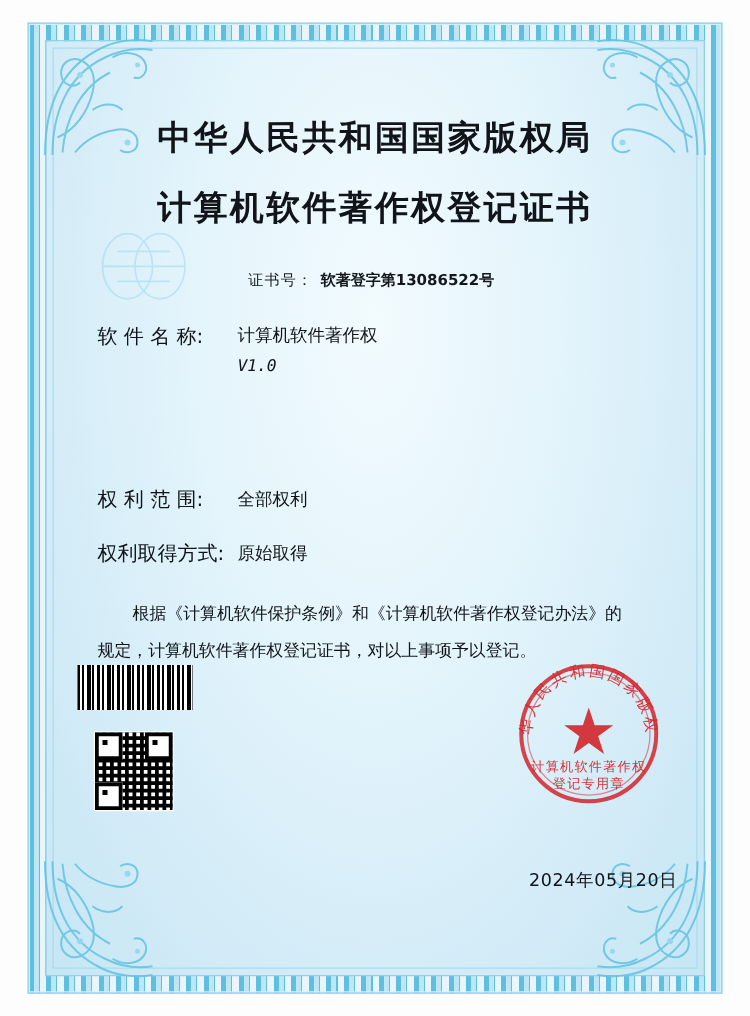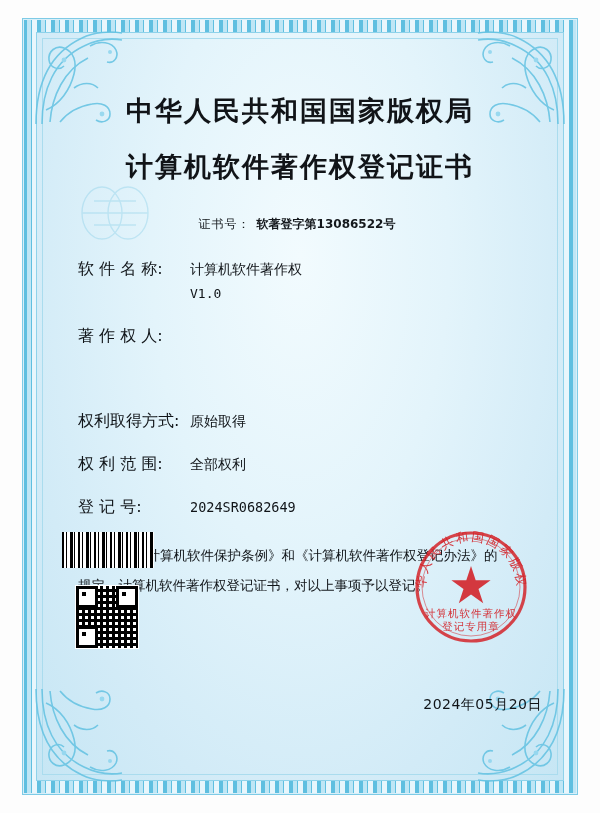--- a/index.html
+++ b/index.html
@@ -144,20 +144,21 @@
     font-size: 14px;
     color: #101418;
     font-family: "DejaVu Sans", sans-serif;
     line-height: 21px;
   }
   .field-value .ver {
     display: block;
     font-family: "DejaVu Sans Mono", monospace;
     font-size: 13px;
     margin-top: 3px;
+    font-style: italic;
   }
   .field-value.mono {
     font-family: "DejaVu Sans Mono", monospace;
     font-size: 13.5px;
   }
 
   .spacer-gap { height: 42px; }
 
   .paragraph {
     margin-top: 10px;
@@ -347,39 +348,34 @@
 
       <div class="field-row">
         <div class="field-label">软 件 名 称:</div>
         <div class="field-value">
           <span>计算机软件著作权</span>
           <span class="ver">V1.0</span>
         </div>
       </div>
 
       <div class="field-row">
-        <div class="field-label">著 作 权 人:</div>
       </div>
 
       <div class="spacer-gap"></div>
+
+      <div class="field-row">
+        <div class="field-label">权 利 范 围:</div>
+        <div class="field-value">全部权利</div>
+      </div>
 
       <div class="field-row">
         <div class="field-label">权利取得方式:</div>
         <div class="field-value">原始取得</div>
       </div>
 
-      <div class="field-row">
-        <div class="field-label">权 利 范 围:</div>
-        <div class="field-value">全部权利</div>
-      </div>
-
-      <div class="field-row">
-        <div class="field-label">登 记 号:</div>
-        <div class="field-value mono">2024SR0682649</div>
-      </div>
 
     </div>
 
     <div class="paragraph">
       <span class="indent"></span><span>根据《计算机软件保护条例》和《计算机软件著作权登记办法》的</span><br>
       <span>规定，计算机软件著作权登记证书，对以上事项予以登记。</span>
     </div>
 
   </div>
 

